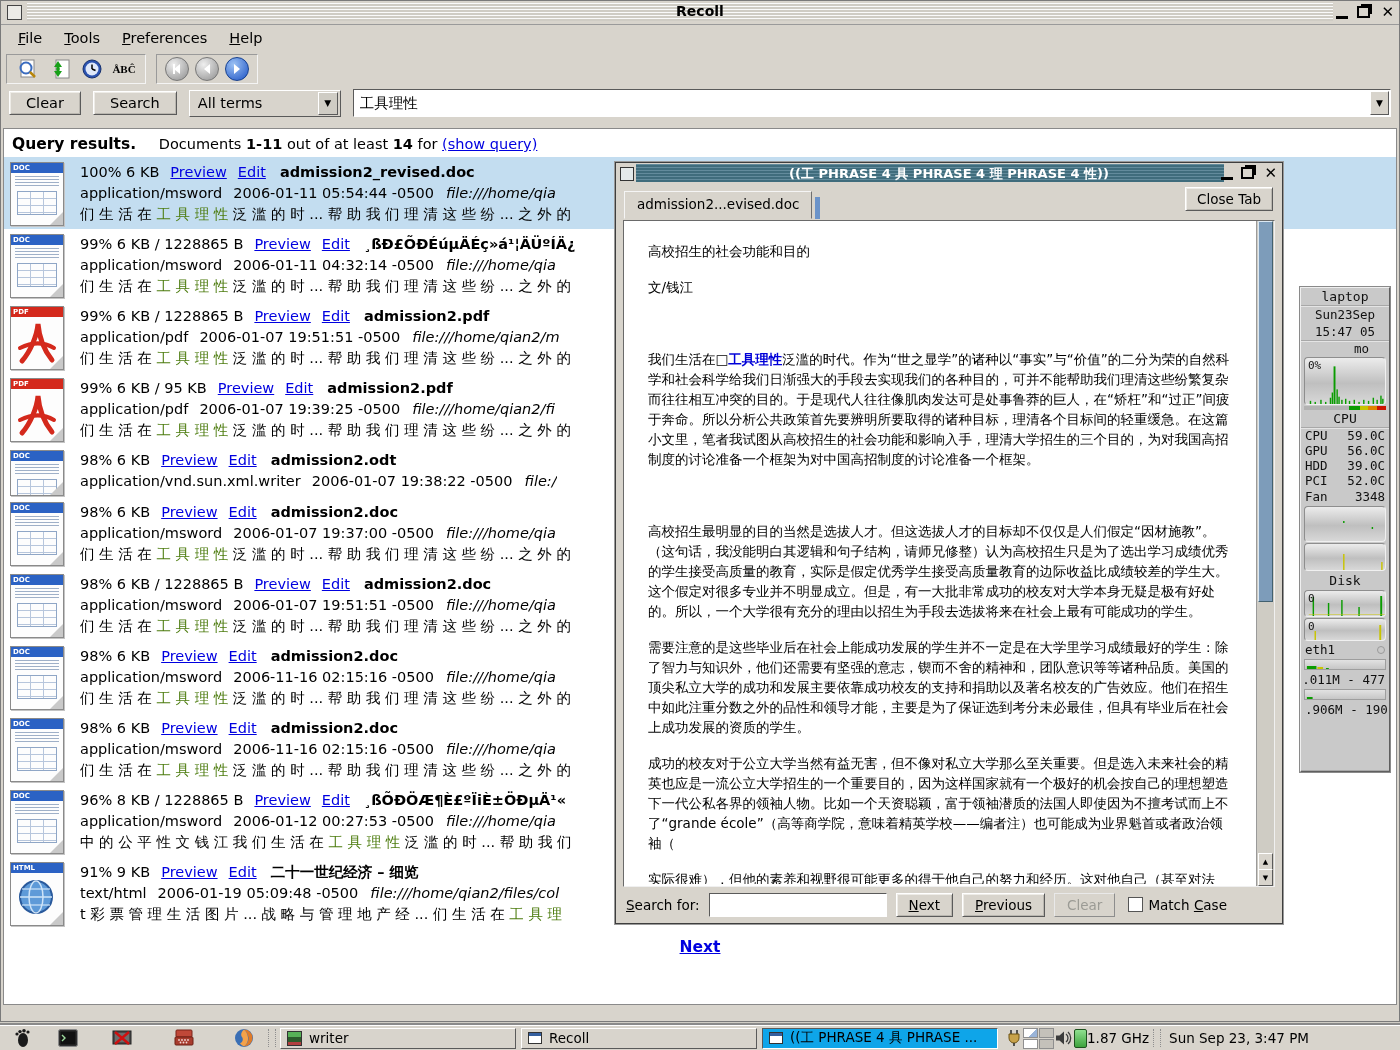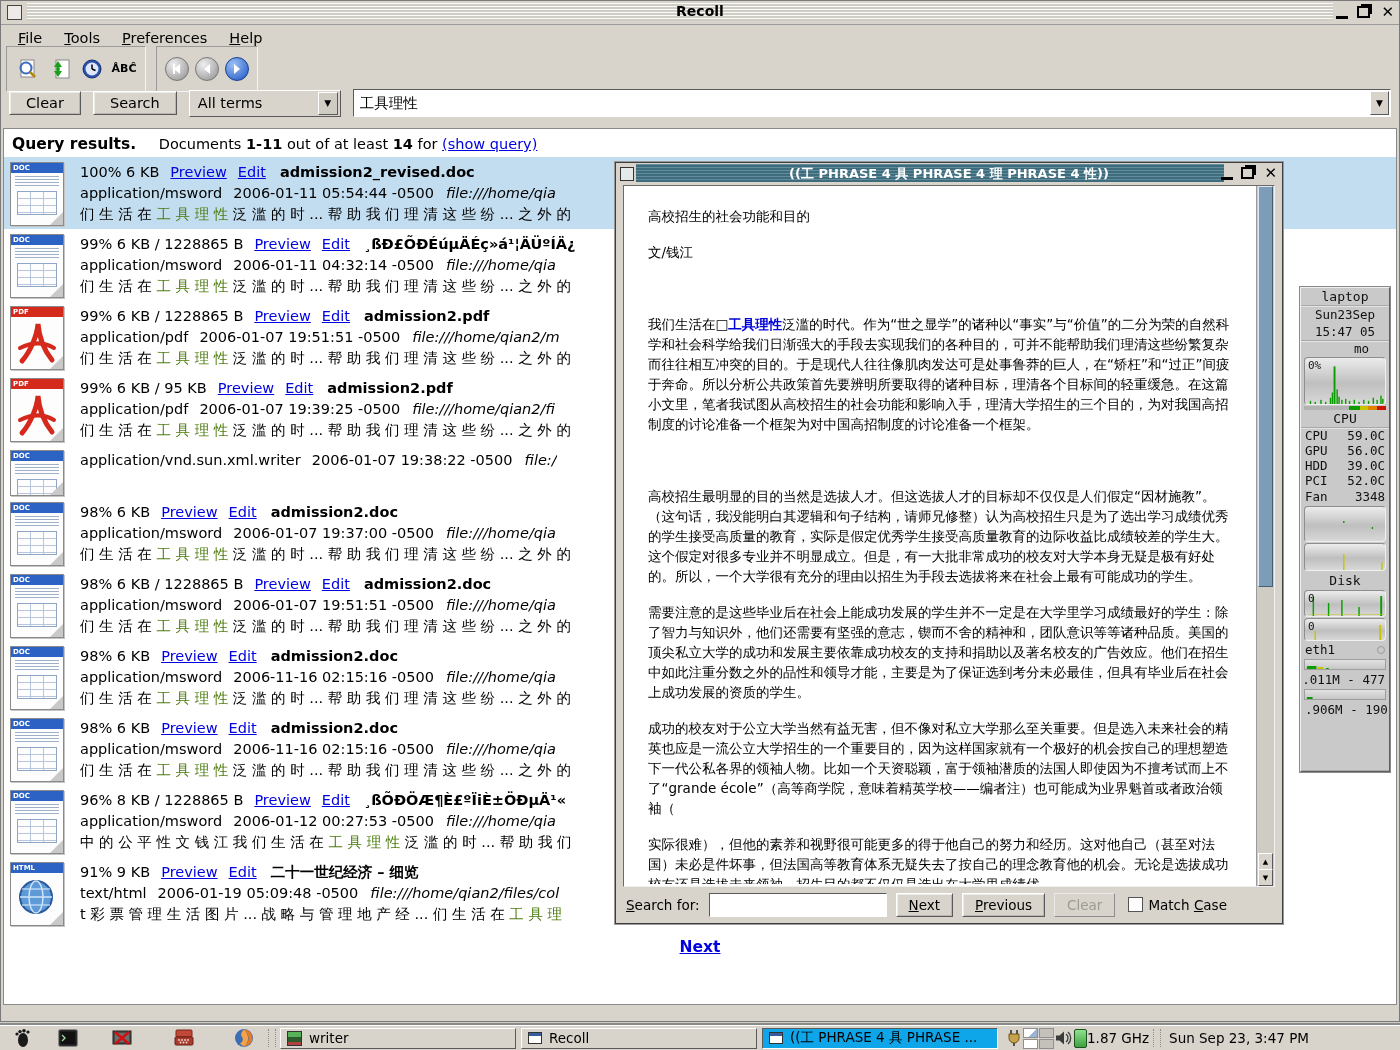--- a/index.html
+++ b/index.html
@@ -17,22 +17,22 @@
   .tb-title{position:absolute;left:0;right:0;top:2px;text-align:center;font-weight:bold;font-size:14px;}
   .tb-btns{position:absolute;right:5px;top:3px;display:flex;gap:9px;align-items:center;height:16px;}
   .win-min{width:12px;height:10px;border-bottom:3px solid #000;}
   .win-max{width:9px;height:8px;border:2px solid #000;position:relative;background:#d8d4cc;box-shadow:3px -3px 0 -1px #000;margin-right:2px;}
   .win-close{font-size:15px;font-weight:bold;line-height:14px;}
 
   .menubar{height:26px;display:flex;align-items:center;padding-left:8px;gap:4px;}
   .menu-item{padding:3px 9px;font-size:14.5px;}
 
   .toolbar{height:35px;display:flex;align-items:center;padding-left:5px;gap:10px;}
-  .tool-group{display:flex;align-items:center;gap:6px;padding:3px 8px;height:46px;box-sizing:border-box;
-              border:1px solid;border-color:#9a9a9a #f4f4f4 #f4f4f4 #9a9a9a;}
+  .tool-group{display:flex;align-items:center;gap:6px;padding:3px 8px;height:30px;box-sizing:border-box;
+              border:1px solid;border-color:#9a9a9a #f4f4f4 #f4f4f4 #9a9a9a;font-family:Liberation Serif, serif;}
   .tool-btn{width:26px;height:24px;display:flex;align-items:center;justify-content:center;}
   .abc-label{font-size:11px;font-weight:bold;letter-spacing:0;}
   .nav-circle{width:22px;height:22px;border-radius:50%;display:flex;align-items:center;justify-content:center;
               color:#fff;font-weight:bold;font-size:13px;}
   .nav-gray{background:radial-gradient(circle at 35% 30%,#efefef,#8e8e8e);border:1px solid #777;}
   .nav-blue{background:radial-gradient(circle at 35% 30%,#9cc2f4,#1c52c4);border:1px solid #16408f;}
 
   .searchbar{height:34px;display:flex;align-items:center;gap:12px;padding:0 8px;}
   .btn{background:#d8d4cc;border:1px solid;border-color:#ffffff #5a5a5a #5a5a5a #ffffff;
        box-shadow:inset 1px 1px 0 #eeece7,inset -1px -1px 0 #b9b6af;
@@ -322,20 +322,21 @@
     <div class="ricon doc">
       <div class="ric-bar">DOC</div>
       <div class="ric-body">
         <div class="ric-doc-lines"></div>
         <div class="ric-doc-grid"></div>
 
       </div>
       <div class="ric-fold"></div>
     </div>
     <div class="r-text">
+      <div><span>98% 6 KB</span><a class="r-link">Preview</a><a class="r-link">Edit</a><span class="r-title">admission2.odt</span></div>
       <div><span>application/vnd.sun.xml.writer</span><span class="r-ml">2006-01-07 19:38:22 -0500</span><span class="r-url">file:/</span></div>
       <div><span></span><span class="r-term"></span><span></span></div>
     </div>
   </div>
         <div class="result-row">
     <div class="ricon doc">
       <div class="ric-bar">DOC</div>
       <div class="ric-body">
         <div class="ric-doc-lines"></div>
         <div class="ric-doc-grid"></div>
@@ -444,20 +445,25 @@
 <div class="preview-window">
   <div class="pv-titlebar">
     <div class="pv-stripes"></div>
     <span class="pv-sysicon"></span>
     <span class="pv-title">((工 PHRASE 4 具 PHRASE 4 理 PHRASE 4 性))</span>
     <span class="pv-btns">
       <span class="win-min"></span>
       <span class="win-max"></span>
       <span class="win-close">✕</span>
     </span>
+  </div>
+  <div class="pv-tabbar">
+    <span class="pv-tab">admission2...evised.doc</span>
+    <span class="pv-tab-ind"></span>
+    <button class="btn close-tab">Close Tab</button>
   </div>
   <div class="pv-body">
     <div class="pv-text">
         <div class="pv-p"><span>高校招生的社会功能和目的</span><span class="pv-term"></span><span></span></div>
         <div class="pv-p"><span>文/钱江</span><span class="pv-term"></span><span></span></div>
         <div class="pv-p pv-blank"><span></span><span class="pv-term"></span><span></span></div>
         <div class="pv-p"><span>我们生活在□</span><span class="pv-term">工具理性</span><span>泛滥的时代。作为“世之显学”的诸种以“事实”与“价值”的二分为荣的自然科学和社会科学给我们日渐强大的手段去实现我们的各种目的，可并不能帮助我们理清这些纷繁复杂而往往相互冲突的目的。于是现代人往往像肌肉发达可是处事鲁莽的巨人，在“矫枉”和“过正”间疲于奔命。所以分析公共政策首先要辨明所要取得的诸种目标，理清各个目标间的轻重缓急。在这篇小文里，笔者我试图从高校招生的社会功能和影响入手，理清大学招生的三个目的，为对我国高招制度的讨论准备一个框架为对中国高招制度的讨论准备一个框架。</span></div>
         <div class="pv-p pv-blank"><span></span><span class="pv-term"></span><span></span></div>
         <div class="pv-p"><span>高校招生最明显的目的当然是选拔人才。但这选拔人才的目标却不仅仅是人们假定“因材施教”。（这句话，我没能明白其逻辑和句子结构，请师兄修整）认为高校招生只是为了选出学习成绩优秀的学生接受高质量的教育，实际是假定优秀学生接受高质量教育的边际收益比成绩较差的学生大。这个假定对很多专业并不明显成立。但是，有一大批非常成功的校友对大学本身无疑是极有好处的。所以，一个大学很有充分的理由以招生为手段去选拔将来在社会上最有可能成功的学生。</span><span class="pv-term"></span><span></span></div>
         <div class="pv-p"><span>需要注意的是这些毕业后在社会上能成功发展的学生并不一定是在大学里学习成绩最好的学生：除了智力与知识外，他们还需要有坚强的意志，锲而不舍的精神和，团队意识等等诸种品质。美国的顶尖私立大学的成功和发展主要依靠成功校友的支持和捐助以及著名校友的广告效应。他们在招生中如此注重分数之外的品性和领导才能，主要是为了保证选到考分未必最佳，但具有毕业后在社会上成功发展的资质的学生。</span><span class="pv-term"></span><span></span></div>

